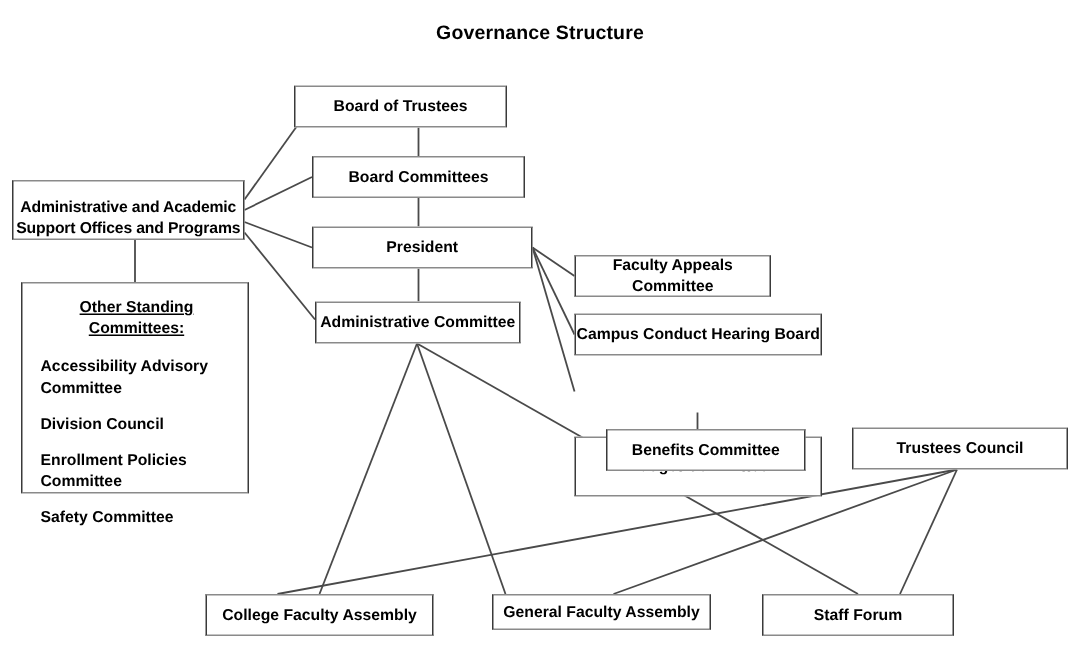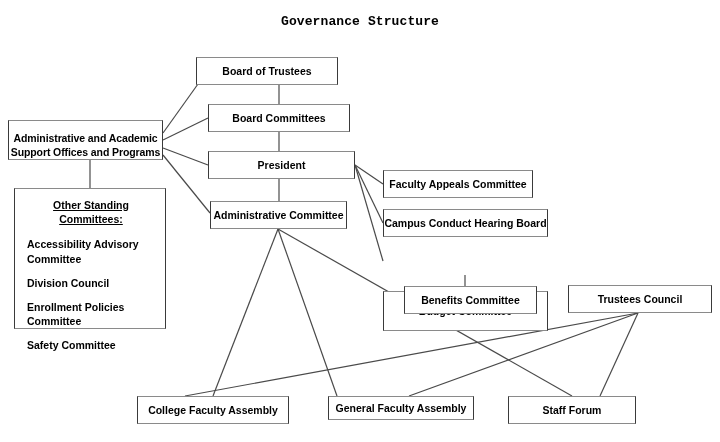--- a/index.html
+++ b/index.html
@@ -18,21 +18,20 @@
   #title {
     position: absolute;
     left: 0;
     top: 14px;
     width: 720px;
     text-align: center;
     font-size: 13px;
     font-weight: bold;
     color: #000000;
     letter-spacing: 0.1px;
-    font-family: Liberation Mono, monospace;
   }
   svg#edges {
     position: absolute;
     left: 0;
     top: 0;
     width: 720px;
     height: 442px;
     pointer-events: none;
   }
   .node {
@@ -142,21 +141,21 @@
 
   <div class="node multiline admin-support" style="left:8px; top:120px; width:155px; height:40px;justify-content:flex-end;">
     <span class="line">Administrative and Academic</span>
     <span class="line">Support Offices and Programs</span>
   </div>
 
   <div class="node" style="left:210px; top:201px; width:137px; height:28px;">
     <span>Administrative Committee</span>
   </div>
 
-  <div class="node" style="left:383px; top:170px; width:150px; height:28px;">
+  <div class="node" style="left:383px; top:170px; width:131px; height:28px;">
     <span>Faculty Appeals Committee</span>
   </div>
 
   <div class="node" style="left:383px; top:209px; width:165px; height:28px;">
     <span>Campus Conduct Hearing Board</span>
   </div>
 
   <div class="node" style="left:383px; top:247px; width:165px; height:40px;margin-top:44px;">
     <span>Budget Committee</span>
   </div>

